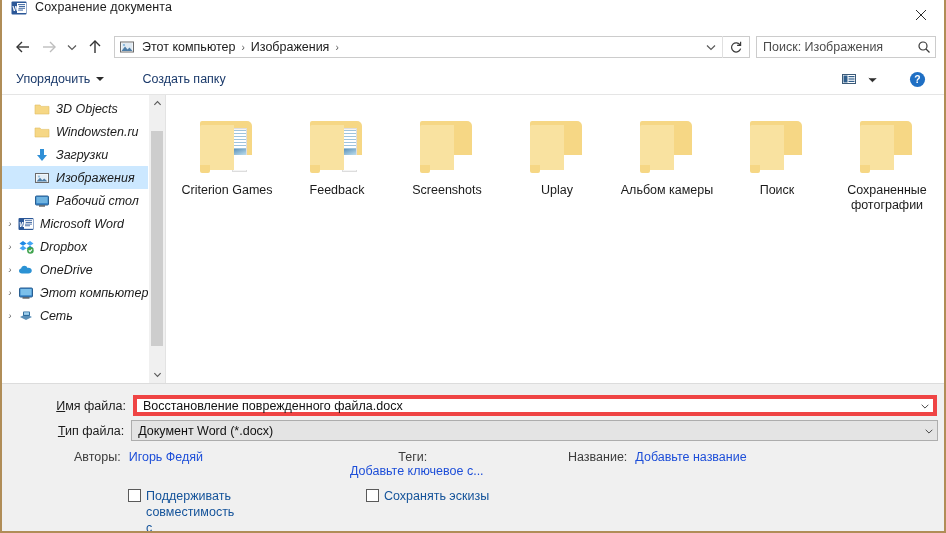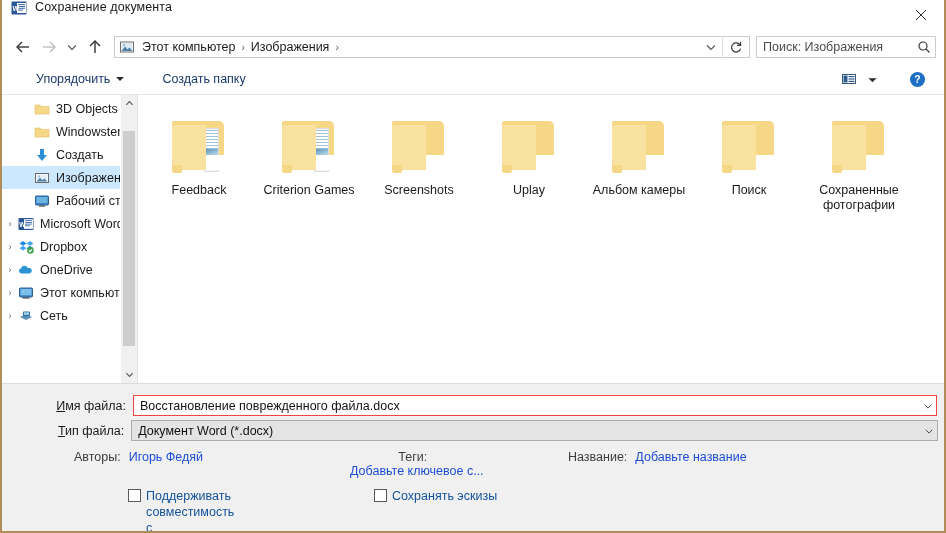--- a/index.html
+++ b/index.html
@@ -156,21 +156,21 @@
   }
   .tb-item {
     font-size: 12.5px;
     color: #1b3a6b;
     padding: 0 8px;
     display: flex;
     align-items: center;
     height: 24px;
     white-space: nowrap;
   }
-  .tb-organize { margin-left: 26px; }
+  .tb-organize { margin-left: 6px; }
   .tb-newfolder { margin-left: 22px; }
   .tb-caret {
     margin-left: 6px;
     width: 0; height: 0;
     border-left: 4px solid transparent;
     border-right: 4px solid transparent;
     border-top: 4px solid #2b2b2b;
   }
   .toolbar-right {
     margin-left: auto;
@@ -194,26 +194,27 @@
 
   
   .body-area {
     position: absolute;
     left: 0; top: 95px; right: 0;
     height: 288px;
     background: #ffffff;
     display: flex;
   }
   .sidebar {
-    width: 135px;
+    width: 163px;
     flex: 0 0 auto;
     background: #ffffff;
     position: relative;
     overflow: hidden;
     padding-top: 2px;
+    font-style: italic;
   }
   .nav-row {
     height: 23px;
     display: flex;
     align-items: center;
     font-size: 12.5px;
     color: #1b1b1b;
     white-space: nowrap;
     position: relative;
   }
@@ -349,21 +350,21 @@
   }
   .combo .combo-arrow {
     width: 17px;
     display: flex;
     align-items: center;
     justify-content: center;
     flex: 0 0 auto;
   }
   #filename-combo {
     background: #ffffff;
-    border: 1px solid #ef4444;
+    border: 4px solid #ef4444;
   }
   #filetype-combo {
     background: #e4e4e4;
     border: 1px solid #adadad;
   }
 
   .meta-label {
     font-size: 12.5px;
     color: #3c3c3c;
     white-space: nowrap;
@@ -604,21 +605,21 @@
       </div>
 
       <div class="nav-row row-indent-1">
         <span class="nav-chevron"></span>
         <span class="nav-icon">
           <svg width="16" height="16" viewBox="0 0 16 16">
             <rect x="6" y="2" width="4" height="6" fill="#2f8fd6"></rect>
             <path d="M3 8 L8 14 L13 8 Z" fill="#2f8fd6"></path>
           </svg>
         </span>
-        <span class="nav-label">Создать</span>
+        <span class="nav-label">Загрузки</span>
       </div>
 
       <div class="nav-row row-indent-1 selected">
         <span class="nav-chevron"></span>
         <span class="nav-icon">
           <svg width="16" height="16" viewBox="0 0 16 16">
             <rect x="1.5" y="3.5" width="13" height="9" fill="#ffffff" stroke="#6b6b6b" stroke-width="1"></rect>
             <rect x="2.5" y="4.5" width="11" height="7" fill="#e3edf5"></rect>
             <path d="M2.5 11.5 L6 7.8 L8.3 10.2 L10.2 8.6 L13.5 11.5 Z" fill="#4d7ea8"></path>
             <circle cx="5" cy="6.4" r="1" fill="#8fbcdd"></circle>
@@ -718,48 +719,48 @@
             <path d="M1.5 3.5 L5 7 L8.5 3.5" fill="none" stroke="#5a5a5a" stroke-width="1.3"></path>
           </svg>
         </div>
       </div>
     </div>
 
     <div class="splitter"></div>
 
     <div class="content">
       <div class="grid">
+
+        <div class="item">
+          <div class="item-icon">
+            <div class="fold-back"></div>
+            <div class="fold-papers"></div>
+            <div class="fold-photo"></div>
+            <div class="fold-tabcut"></div>
+            <div class="fold-front"></div>
+            <div class="fold-notch"></div>
+          </div>
+          <div class="item-label">Criterion Games</div>
+        </div>
 
         <div class="item">
           <div class="item-icon">
             <div class="fold-back"></div>
             <div class="fold-papers"></div>
             <div class="fold-photo"></div>
             <div class="fold-tabcut"></div>
             <div class="fold-front"></div>
             <div class="fold-notch"></div>
           </div>
           <div class="item-label">Feedback</div>
         </div>
 
         <div class="item">
           <div class="item-icon">
             <div class="fold-back"></div>
-            <div class="fold-papers"></div>
-            <div class="fold-photo"></div>
-            <div class="fold-tabcut"></div>
-            <div class="fold-front"></div>
-            <div class="fold-notch"></div>
-          </div>
-          <div class="item-label">Criterion Games</div>
-        </div>
-
-        <div class="item">
-          <div class="item-icon">
-            <div class="fold-back"></div>
             <div class="fold-tabcut"></div>
             <div class="fold-front"></div>
             <div class="fold-notch"></div>
           </div>
           <div class="item-label">Screenshots</div>
         </div>
 
         <div class="item">
           <div class="item-icon">
             <div class="fold-back"></div>
@@ -843,19 +844,19 @@
     <div class="form-row" style="left:566px; top:66px;">
       <span class="meta-label">Название:</span>
       <span class="meta-value">Добавьте название</span>
     </div>
 
     <div class="checkrow" style="left:126px; top:104px;">
       <span class="checkbox"></span>
       <span class="check-label wrap">Поддерживать совместимость с предыдущими</span>
     </div>
 
-    <div class="checkrow" style="left:356px; top:104px;padding-left:16px;">
+    <div class="checkrow" style="left:348px; top:104px;padding-left:16px;">
       <span class="checkbox"></span>
       <span class="check-label">Сохранять эскизы</span>
     </div>
 
   </div>
 </div>
 
 </body></html>

